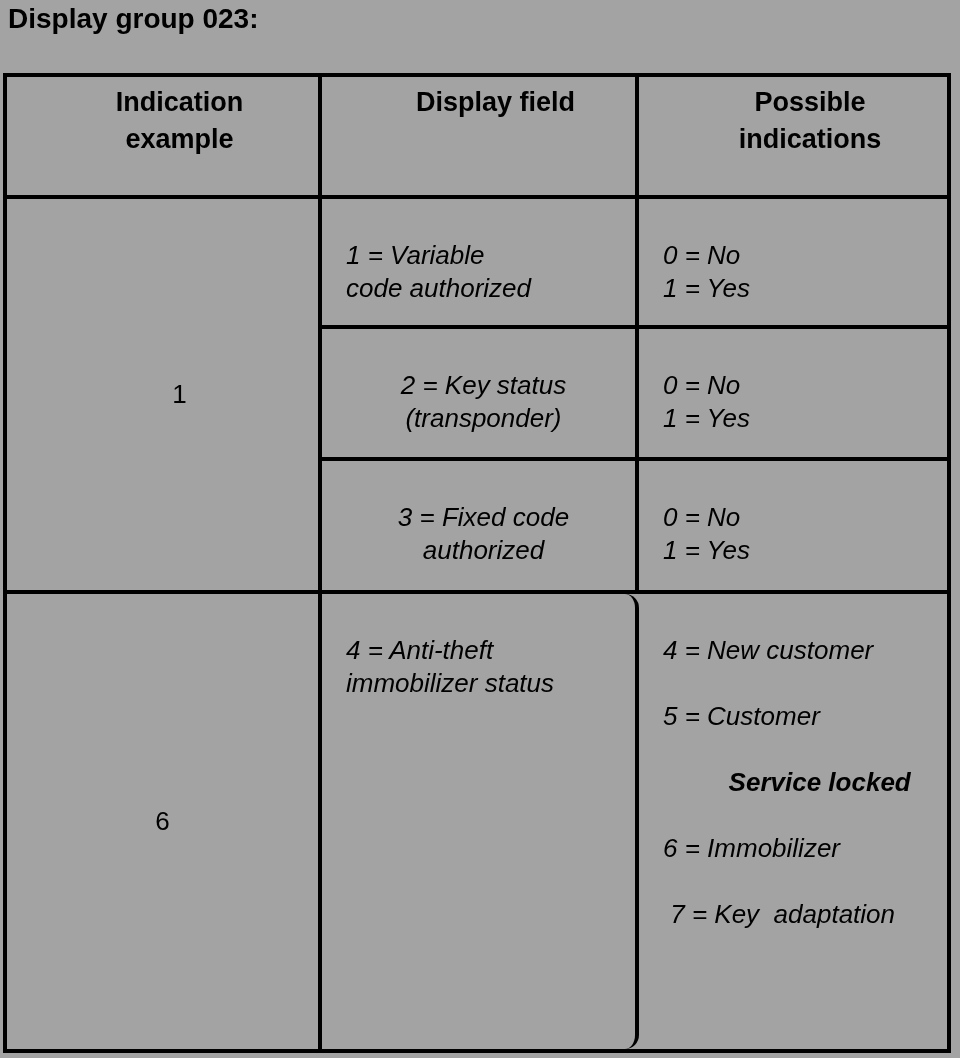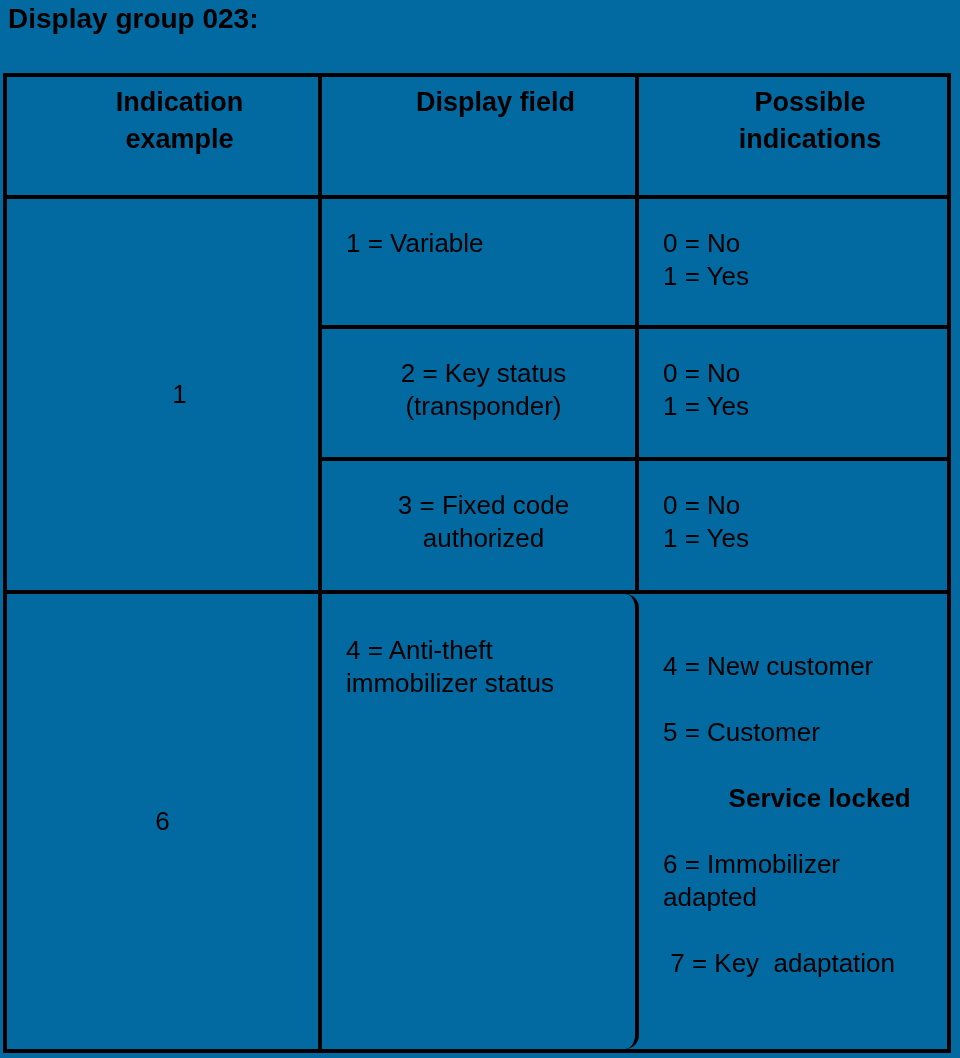--- a/index.html
+++ b/index.html
@@ -4,21 +4,21 @@
 <style>
   html, body {
     margin: 0;
     padding: 0;
     background: #ffffff;
   }
   .page {
     position: relative;
     width: 960px;
     height: 1058px;
-    background: #0369a1;
+    background: #a3a3a3;
     color: #000000;
     font-family: "Liberation Sans", sans-serif;
     overflow: hidden;
   }
   .title {
     position: absolute;
     left: 8px;
     top: 2px;
     font-size: 28px;
     font-weight: bold;
@@ -52,21 +52,22 @@
   .hdr .line {
     font-size: 27px;
     font-weight: bold;
     line-height: 37px;
     min-height: 37px;
     white-space: pre;
   }
 
   
   .body {
-    padding: 28px 14px 0 24px;
+    padding: 40px 14px 0 24px;
+    font-style: italic;
   }
   .body .line {
     font-size: 26px;
     line-height: 33px;
     min-height: 33px;
     white-space: pre;
   }
   .body .line.b {
     font-weight: bold;
     text-align: center;
@@ -87,21 +88,21 @@
   .h3 { grid-area: 1 / 3; }
   .g1num { grid-area: 2 / 1 / 5 / 2; }
   .r1c2 { grid-area: 2 / 2; }
   .r1c3 { grid-area: 2 / 3; }
   .r2c2 { grid-area: 3 / 2; text-align: center; }
   .r2c3 { grid-area: 3 / 3; }
   .r3c2 { grid-area: 4 / 2; text-align: center; }
   .r3c3 { grid-area: 4 / 3; }
   .g2num { grid-area: 5 / 1; }
   .g2c2 { grid-area: 5 / 2; }
-  .g2c3 { grid-area: 5 / 3; margin-top: 16px; }
+  .g2c3 { grid-area: 5 / 3; }
 </style>
 </head>
 <body>
 
 <div class="page">
 
   <div class="title">Display group 023:</div>
 
   <div class="tbl">
 
@@ -114,20 +115,21 @@
       </div>
     <div class="cell hdr h3 bb">
         <div class="line">Possible</div>
         <div class="line">indications</div>
       </div>
 
     <div class="cell num g1num br bb">1</div>
 
     <div class="cell body r1c2 br bb">
         <div class="line">1 = Variable</div>
+        <div class="line">code authorized</div>
       </div>
     <div class="cell body r1c3 bb">
         <div class="line">0 = No</div>
         <div class="line">1 = Yes</div>
       </div>
 
     <div class="cell body r2c2 br bb">
         <div class="line">2 = Key status</div>
         <div class="line">(transponder)</div>
       </div>
@@ -151,19 +153,18 @@
         <div class="line">immobilizer status</div>
       </div>
     <div class="cell body pad40 g2c3">
         <div class="line">4 = New customer</div>
         <div class="line"> </div>
         <div class="line">5 = Customer</div>
         <div class="line"> </div>
         <div class="line b">      Service locked</div>
         <div class="line"> </div>
         <div class="line">6 = Immobilizer</div>
-        <div class="line">adapted</div>
         <div class="line"> </div>
         <div class="line"> 7 = Key  adaptation</div>
       </div>
 
   </div>
 </div>
 
 </body></html>

